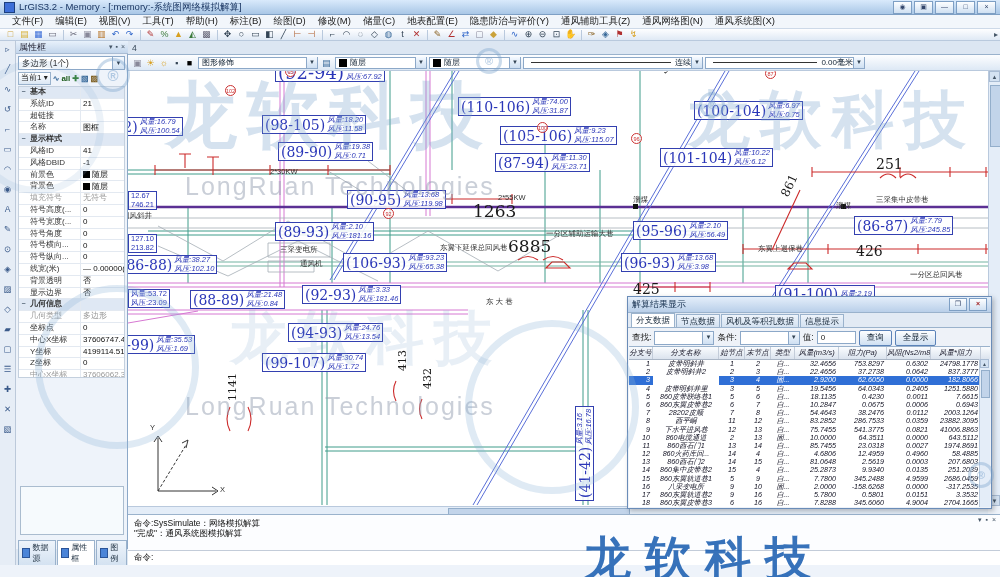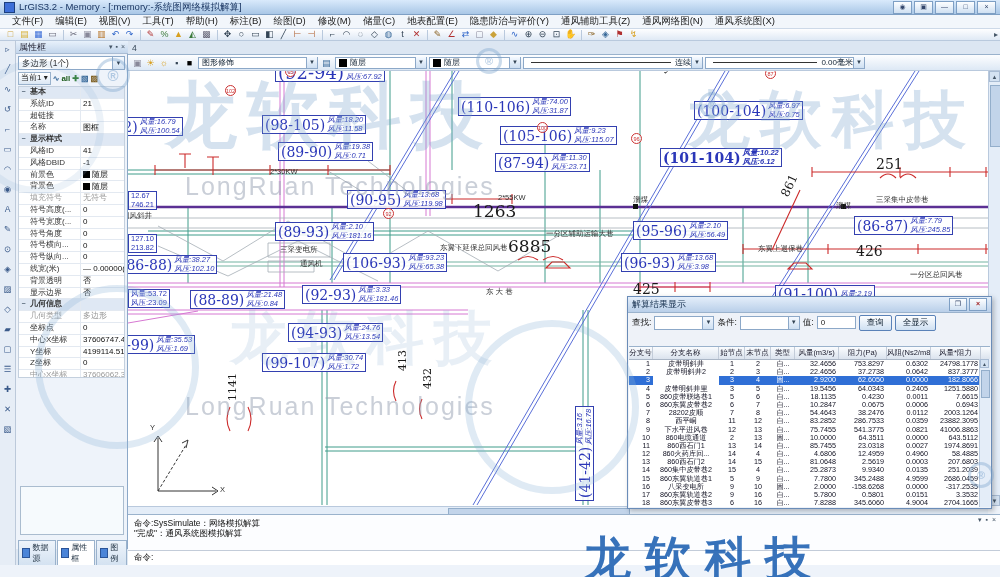--- a/index.html
+++ b/index.html
@@ -105,21 +105,21 @@
   .dlgtab{font-size:8.5px;border:1px solid #9ab2cc;border-bottom:none;padding:0 4px;height:12px;line-height:12px;
     background:linear-gradient(#eef4fb,#d4e2f1);margin-right:1px;color:#234;}
   .dlgtab.active{background:#fff;height:13px;}
   #dlg-query{height:19px;display:flex;align-items:center;gap:3px;padding:0 4px;font-size:8.5px;}
   .qcombo{width:58px;height:12px;background:#fff;border:1px solid #8ca8c8;display:flex;}
   .qcombo .arr{margin-left:auto;width:10px;border-left:1px solid #8ca8c8;background:linear-gradient(#f4f9ff,#cfe0f2);
     text-align:center;font-size:6px;line-height:11px;color:#345;}
   .qval{width:34px;height:11px;background:#fff;border:1px solid #8ca8c8;font-size:8px;padding-left:3px;line-height:11px;}
   .qbtn{border:1px solid #5a82b8;background:linear-gradient(#fdfeff,#cfe0f2);font-size:8.5px;
     padding:0 7px;height:14px;line-height:13px;border-radius:2px;color:#123;}
-  #dlg-table{position:absolute;left:1px;right:1px;top:49px;bottom:1px;background:#fff;border-top:1px solid #9ab2cc;overflow:hidden;}
+  #dlg-table{position:absolute;left:1px;right:1px;top:49px;bottom:1px;background:#fff;border-top:1px solid #9ab2cc;overflow:hidden;font-style:italic;}
   #dlg-cols{display:flex;height:12px;background:linear-gradient(#fafcfe,#dbe3ee);border-bottom:1px solid #aab6c6;}
   .dcol{font-size:7.5px;line-height:12px;text-align:center;border-right:1px solid #c3ccd9;
     white-space:nowrap;overflow:hidden;box-sizing:border-box;color:#223;}
   .drow{display:flex;height:8.2px;}
   .dcell{font-size:7.2px;line-height:8.2px;white-space:nowrap;overflow:hidden;box-sizing:border-box;color:#112;}
   .dcell.num{text-align:right;padding-right:3px;}
   .dcell.ctr{text-align:center;}
   .drow.sel .dcell{background:#2f6fd6;color:#fff;}
   #dlg-vscroll{position:absolute;right:0;top:12px;bottom:0;width:10px;background:#e4edf8;border-left:1px solid #b9c9dd;}
   #dlg-vscroll .arr{position:absolute;left:0;top:0;width:9px;height:9px;font-size:5px;text-align:center;line-height:9px;background:#d4e2f2;border:1px solid #a9bcd4;box-sizing:border-box;color:#456;}
@@ -518,21 +518,21 @@
             <i>风压:23.71</i>
           </span>
         </div>
         <div class="mlabel" style="left: 566px; top: 30px;">
           <span class="mid">(100-104)</span>
           <span class="mvals">
             <i>风量:6.97</i>
             <i>风压:0.75</i>
           </span>
         </div>
-        <div class="mlabel" style="left: 532px; top: 77px; font-weight: bold;">
+        <div class="mlabel" style="left: 532px; top: 77px;">
           <span class="mid">(101-104)</span>
           <span class="mvals">
             <i>风量:10.22</i>
             <i>风压:6.12</i>
           </span>
         </div>
         <div class="mlabel" style="left: 219px; top: 119px;">
           <span class="mid">(90-95)</span>
           <span class="mvals">
             <i>风量:13.68</i>
@@ -647,21 +647,21 @@
         <div class="mnum" style="left: 505px; top: 210px; font-size: 14px;">425</div>
         <div class="mnum" style="left: 728px; top: 172px; font-size: 14px;">426</div>
         <div class="mnum" style="left: 528px; top: -2px; font-size: 12px; transform: rotate(-60deg); transform-origin: left top;">316</div>
         <div class="mnum" style="left: 650px; top: 122px; font-size: 12px; transform: rotate(-65deg); transform-origin: left top;">861</div>
         <div class="mnum" style="left: 268px; top: 300px; font-size: 11px; transform: rotate(-90deg); transform-origin: left top;">413</div>
         <div class="mnum" style="left: 293px; top: 318px; font-size: 11px; transform: rotate(-90deg); transform-origin: left top;">432</div>
         <div class="mnum" style="left: 98px; top: 330px; font-size: 11px; transform: rotate(-90deg); transform-origin: left top;">1141</div>
         <div class="mtext" style="left: -6px; top: 140px;">回风斜井</div>
         <div class="mtext" style="left: 152px; top: 174px;">三采变电所</div>
         <div class="mtext" style="left: 172px; top: 188px;">通风机</div>
-        <div class="mtext" style="left: 358px; top: 216px;">东 大 巷</div>
+        <div class="mtext" style="left: 358px; top: 226px;">东 大 巷</div>
         <div class="mtext" style="left: 418px; top: 158px;">一分区辅助运输大巷</div>
         <div class="mtext" style="left: 312px; top: 172px;">东翼下延保总回风巷</div>
         <div class="mtext" style="left: 748px; top: 124px;">三采集中皮带巷</div>
         <div class="mtext" style="left: 505px; top: 124px;">溜煤</div>
         <div class="mtext" style="left: 708px; top: 130px;">溜煤</div>
         <div class="mtext" style="left: 630px; top: 173px;">东翼上退保巷</div>
         <div class="mtext" style="left: 782px; top: 199px;">一分区总回风巷</div>
         <div class="mtext" style="left: 142px; top: 96px;">2*30KW</div>
         <div class="mtext" style="left: 370px; top: 122px;">2*55KW</div>
         <div class="mtext" style="left: 22px; top: 352px;">Y</div>
@@ -685,20 +685,26 @@
   </div>
 
   <div id="dialog">
     <div id="dlg-title">
       <span>解算结果显示</span>
       <span class="btns" id="dlg-btns">
           <span class="dlgbtn">❐</span>
           <span class="dlgbtn close">×</span>
         </span>
     </div>
+    <div id="dlg-tabs">
+        <span class="dlgtab active">分支数据</span>
+        <span class="dlgtab">节点数据</span>
+        <span class="dlgtab">风机及等积孔数据</span>
+        <span class="dlgtab">信息提示</span>
+      </div>
     <div id="dlg-query">
       <span>查找:</span>
       <span class="qcombo">
           <span class="arr">▼</span>
         </span>
       <span>条件:</span>
       <span class="qcombo">
           <span class="arr">▼</span>
         </span>
       <span>值:</span>

